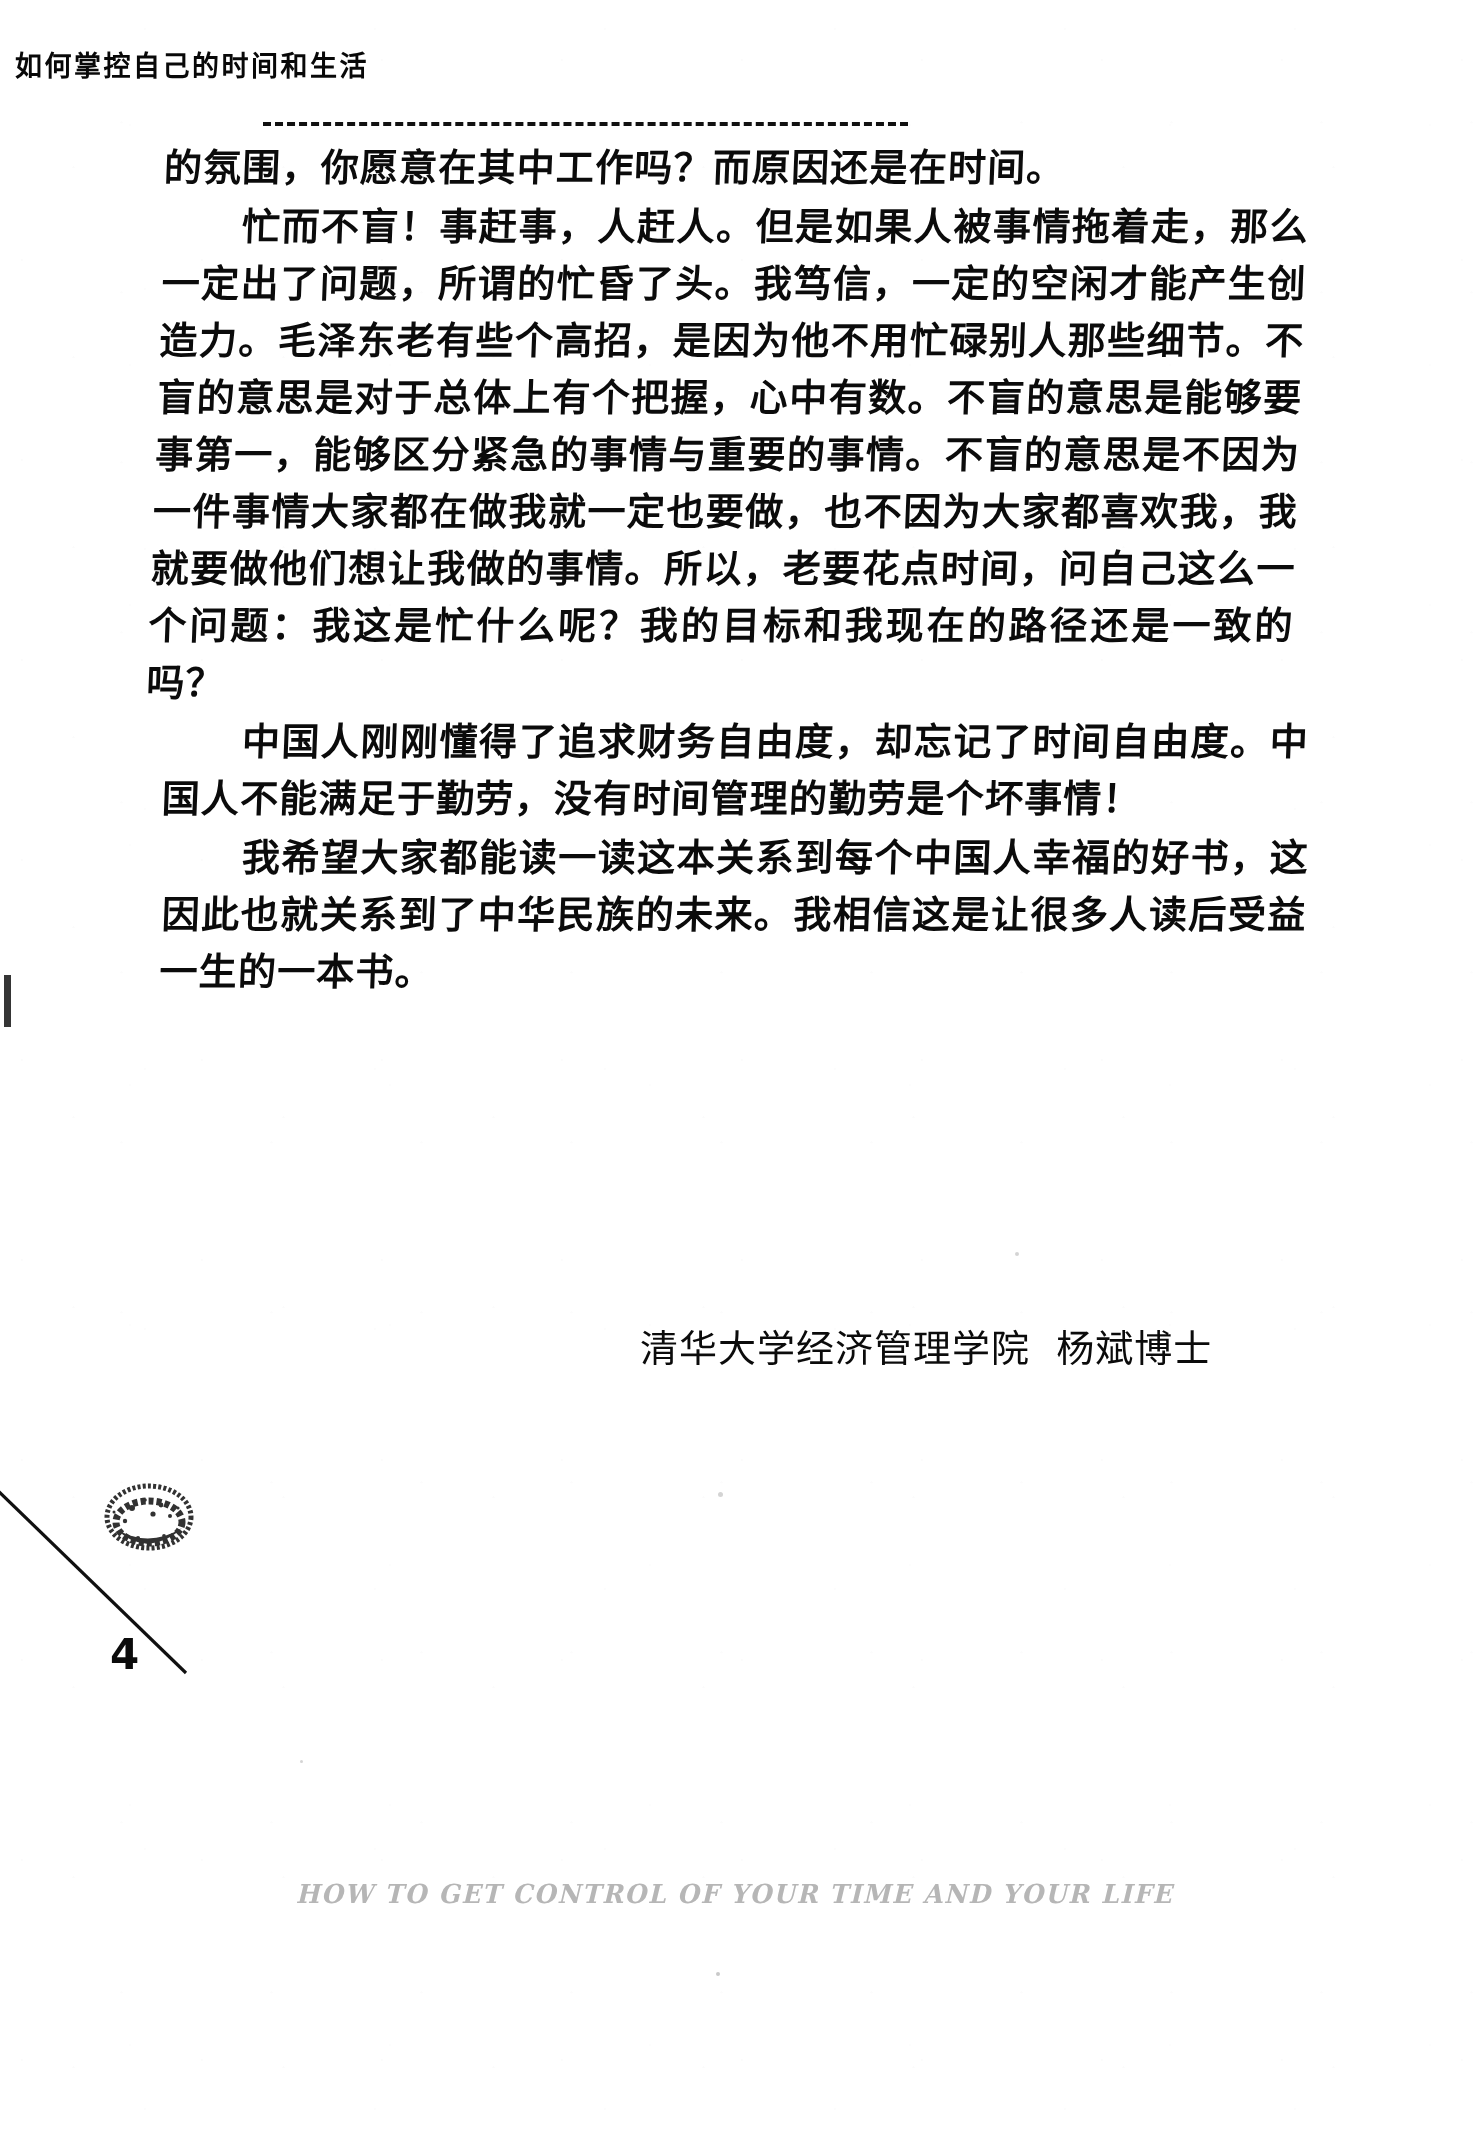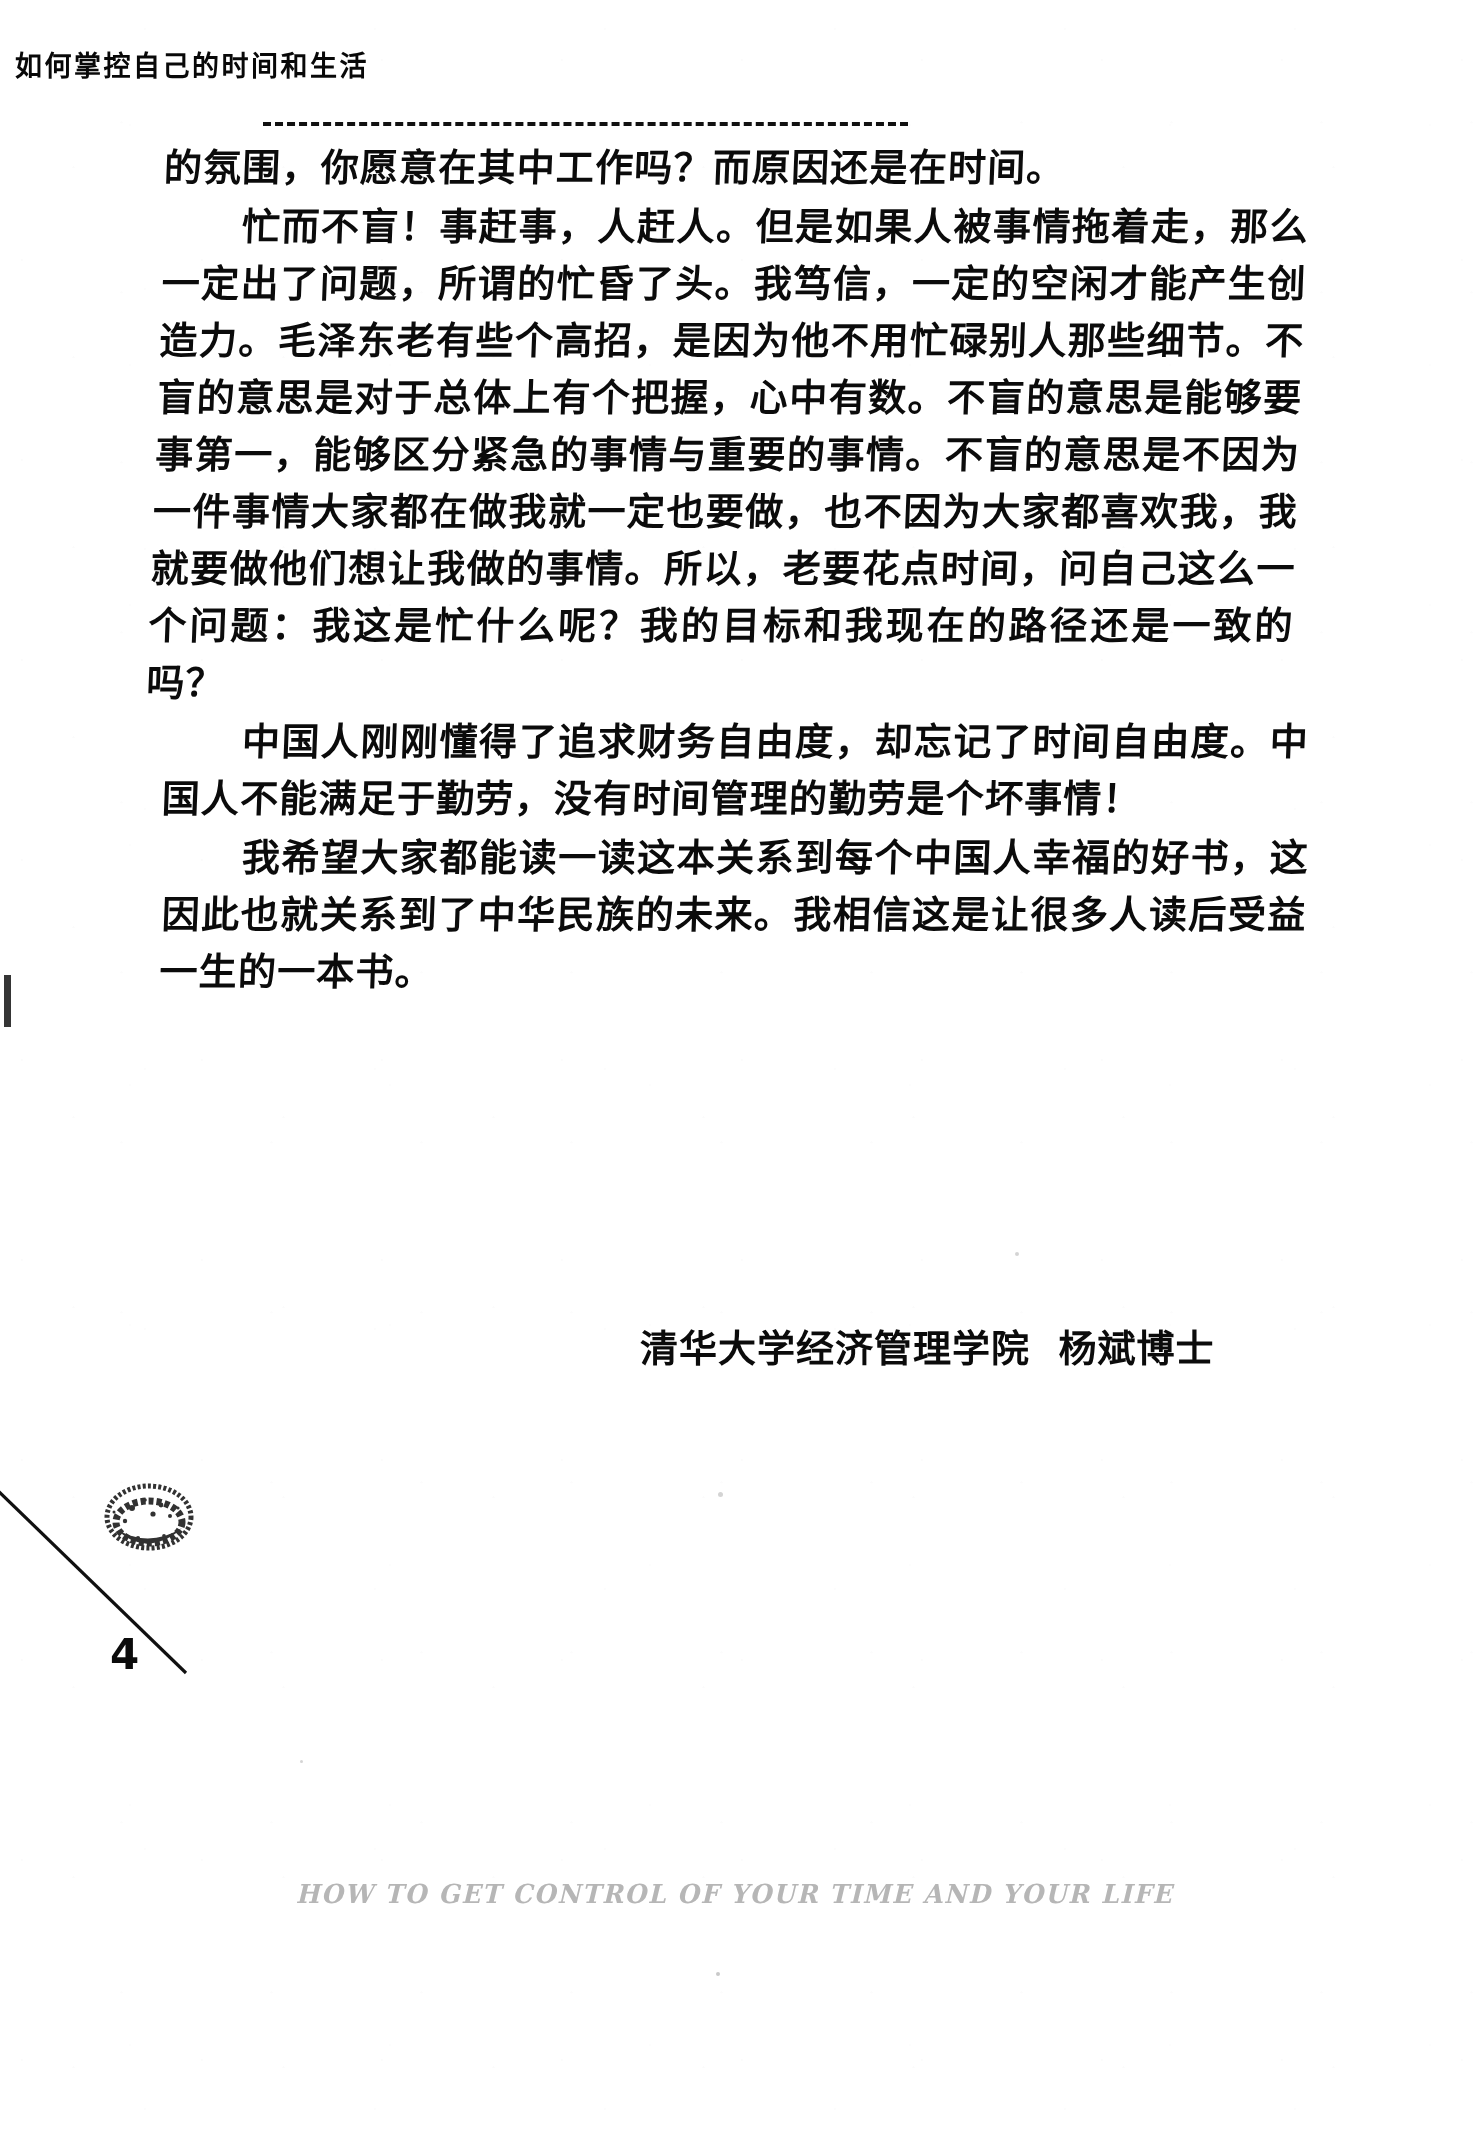--- a/index.html
+++ b/index.html
@@ -89,21 +89,21 @@
     text-indent: 78px;
   }
 
   
   .signature {
     position: absolute;
     left: 640px;
     top: 1318px;
     font-family: "DejaVu Serif", "Liberation Serif", serif;
     font-size: 38px;
-    font-weight: bold;
+    font-weight: normal;
     letter-spacing: 1px;
     color: #0b0b0b;
     white-space: pre;
   }
 
   
   .page-number {
     position: absolute;
     left: 110px;
     top: 1630px;

